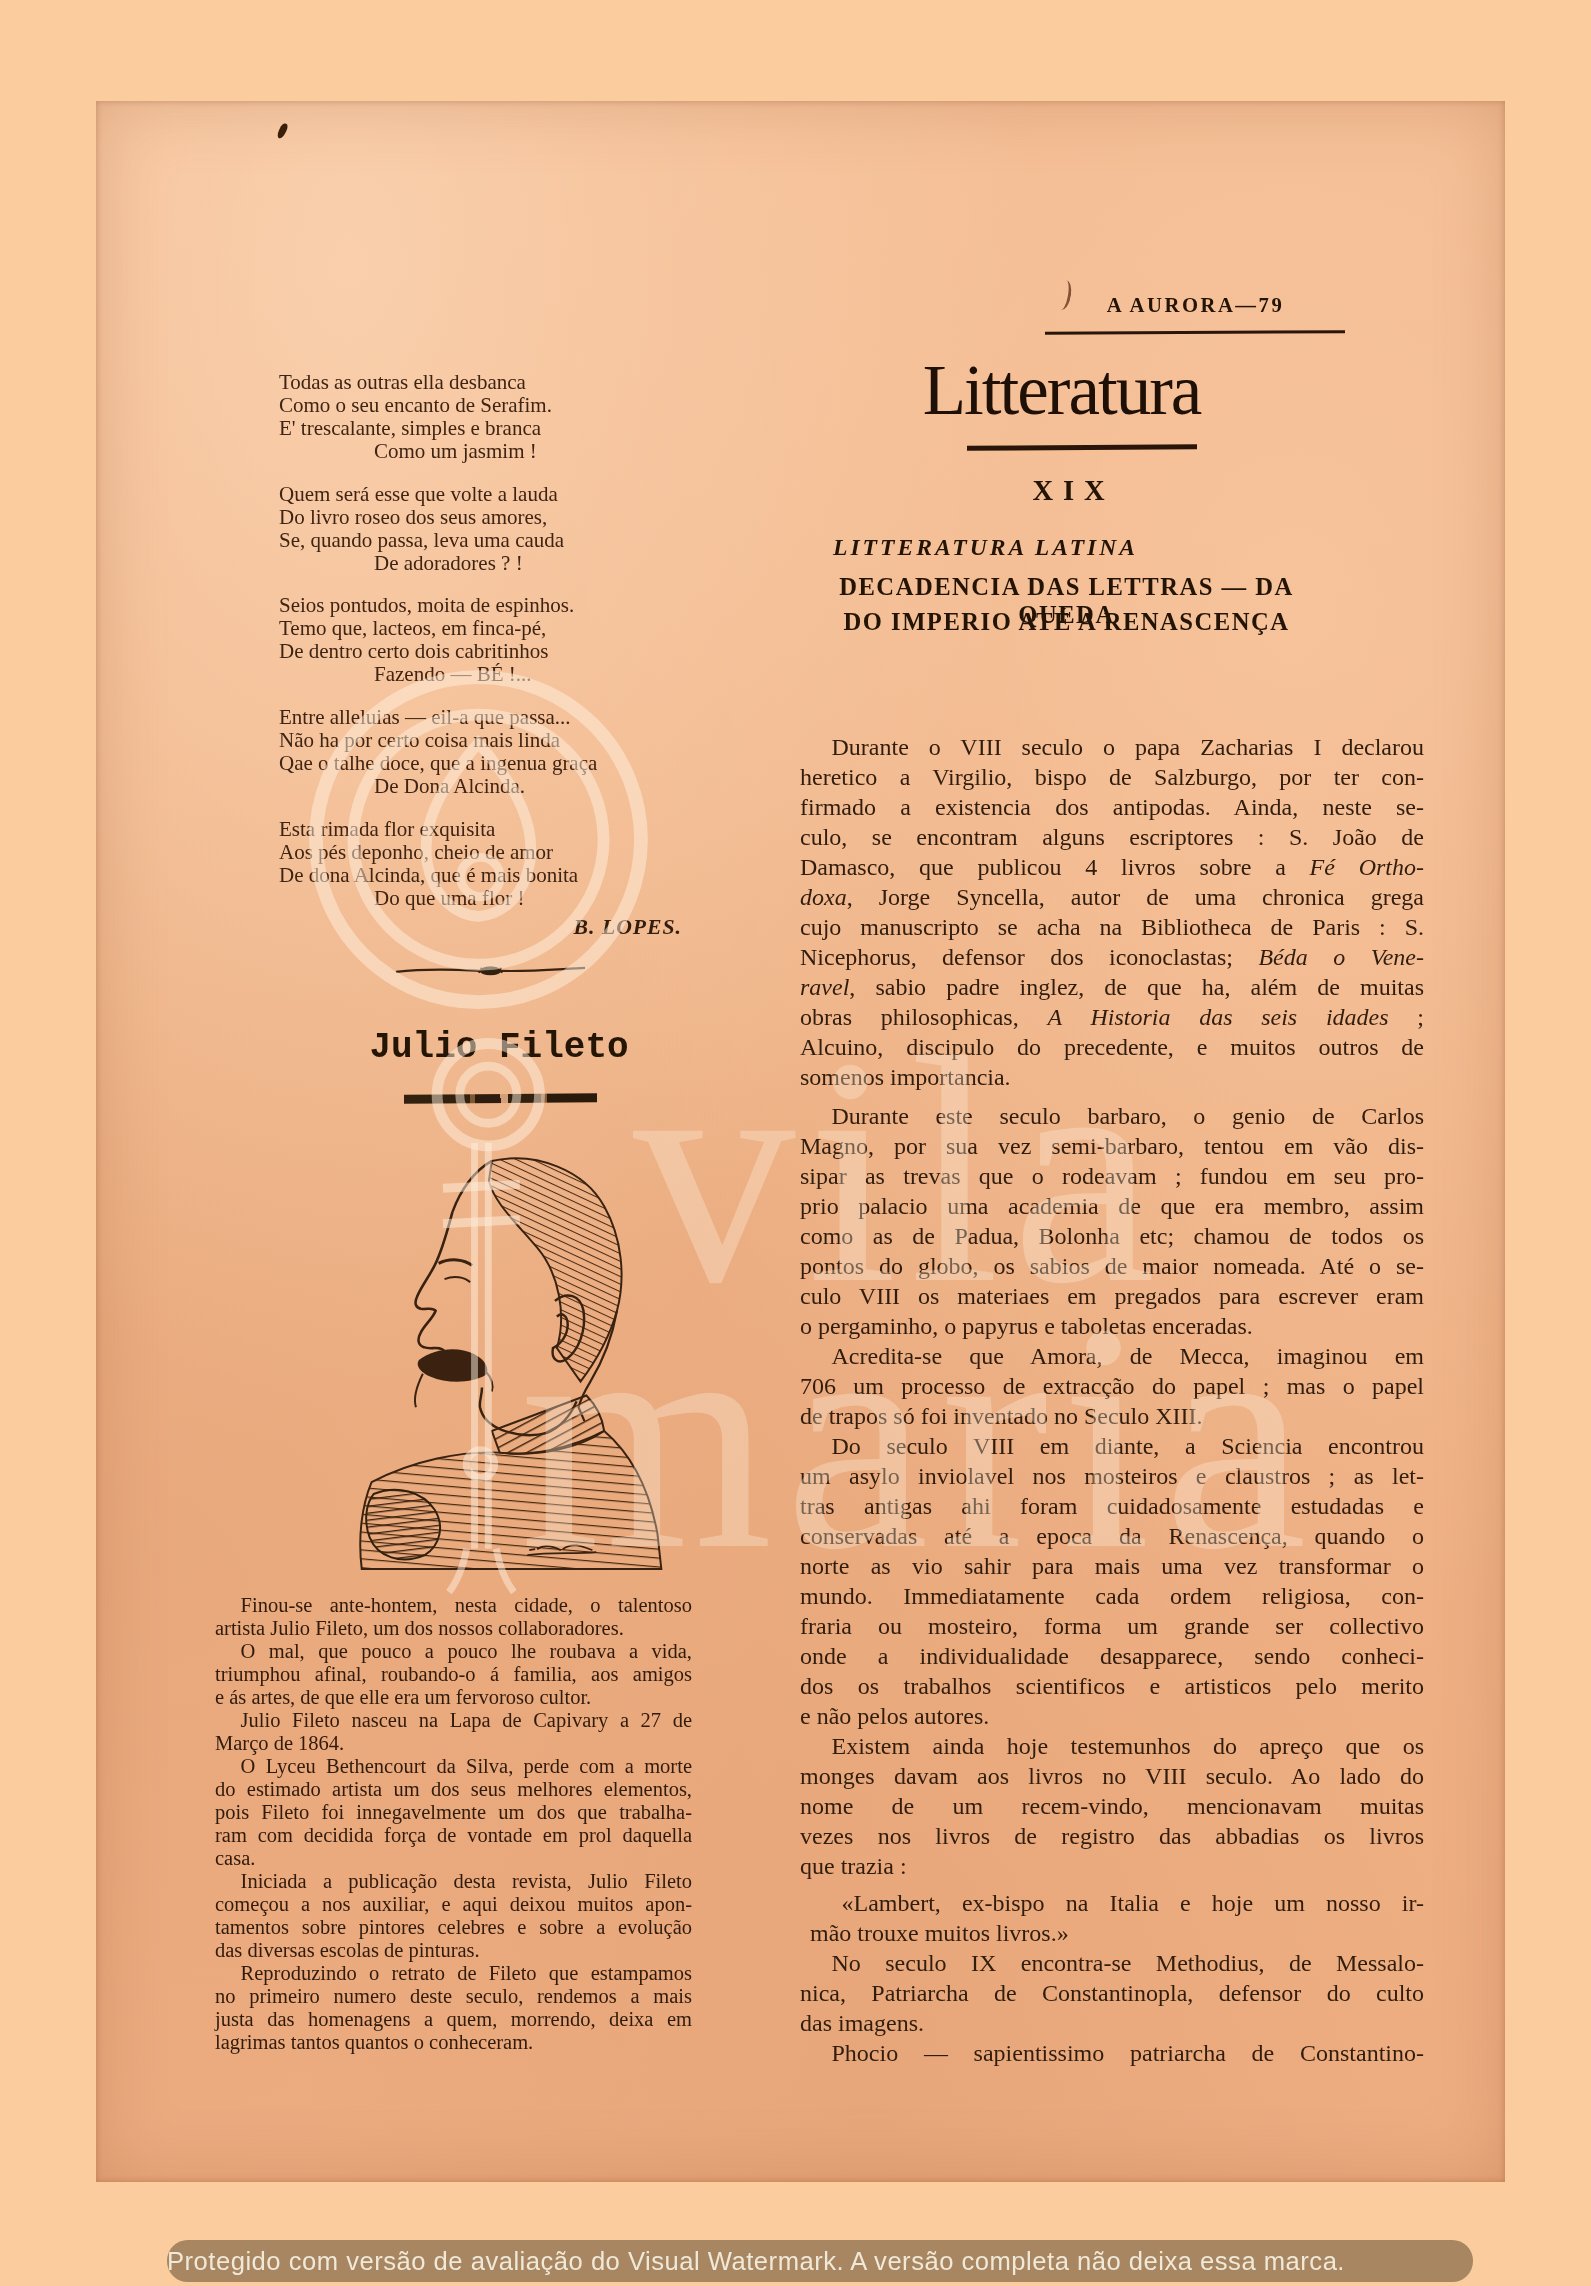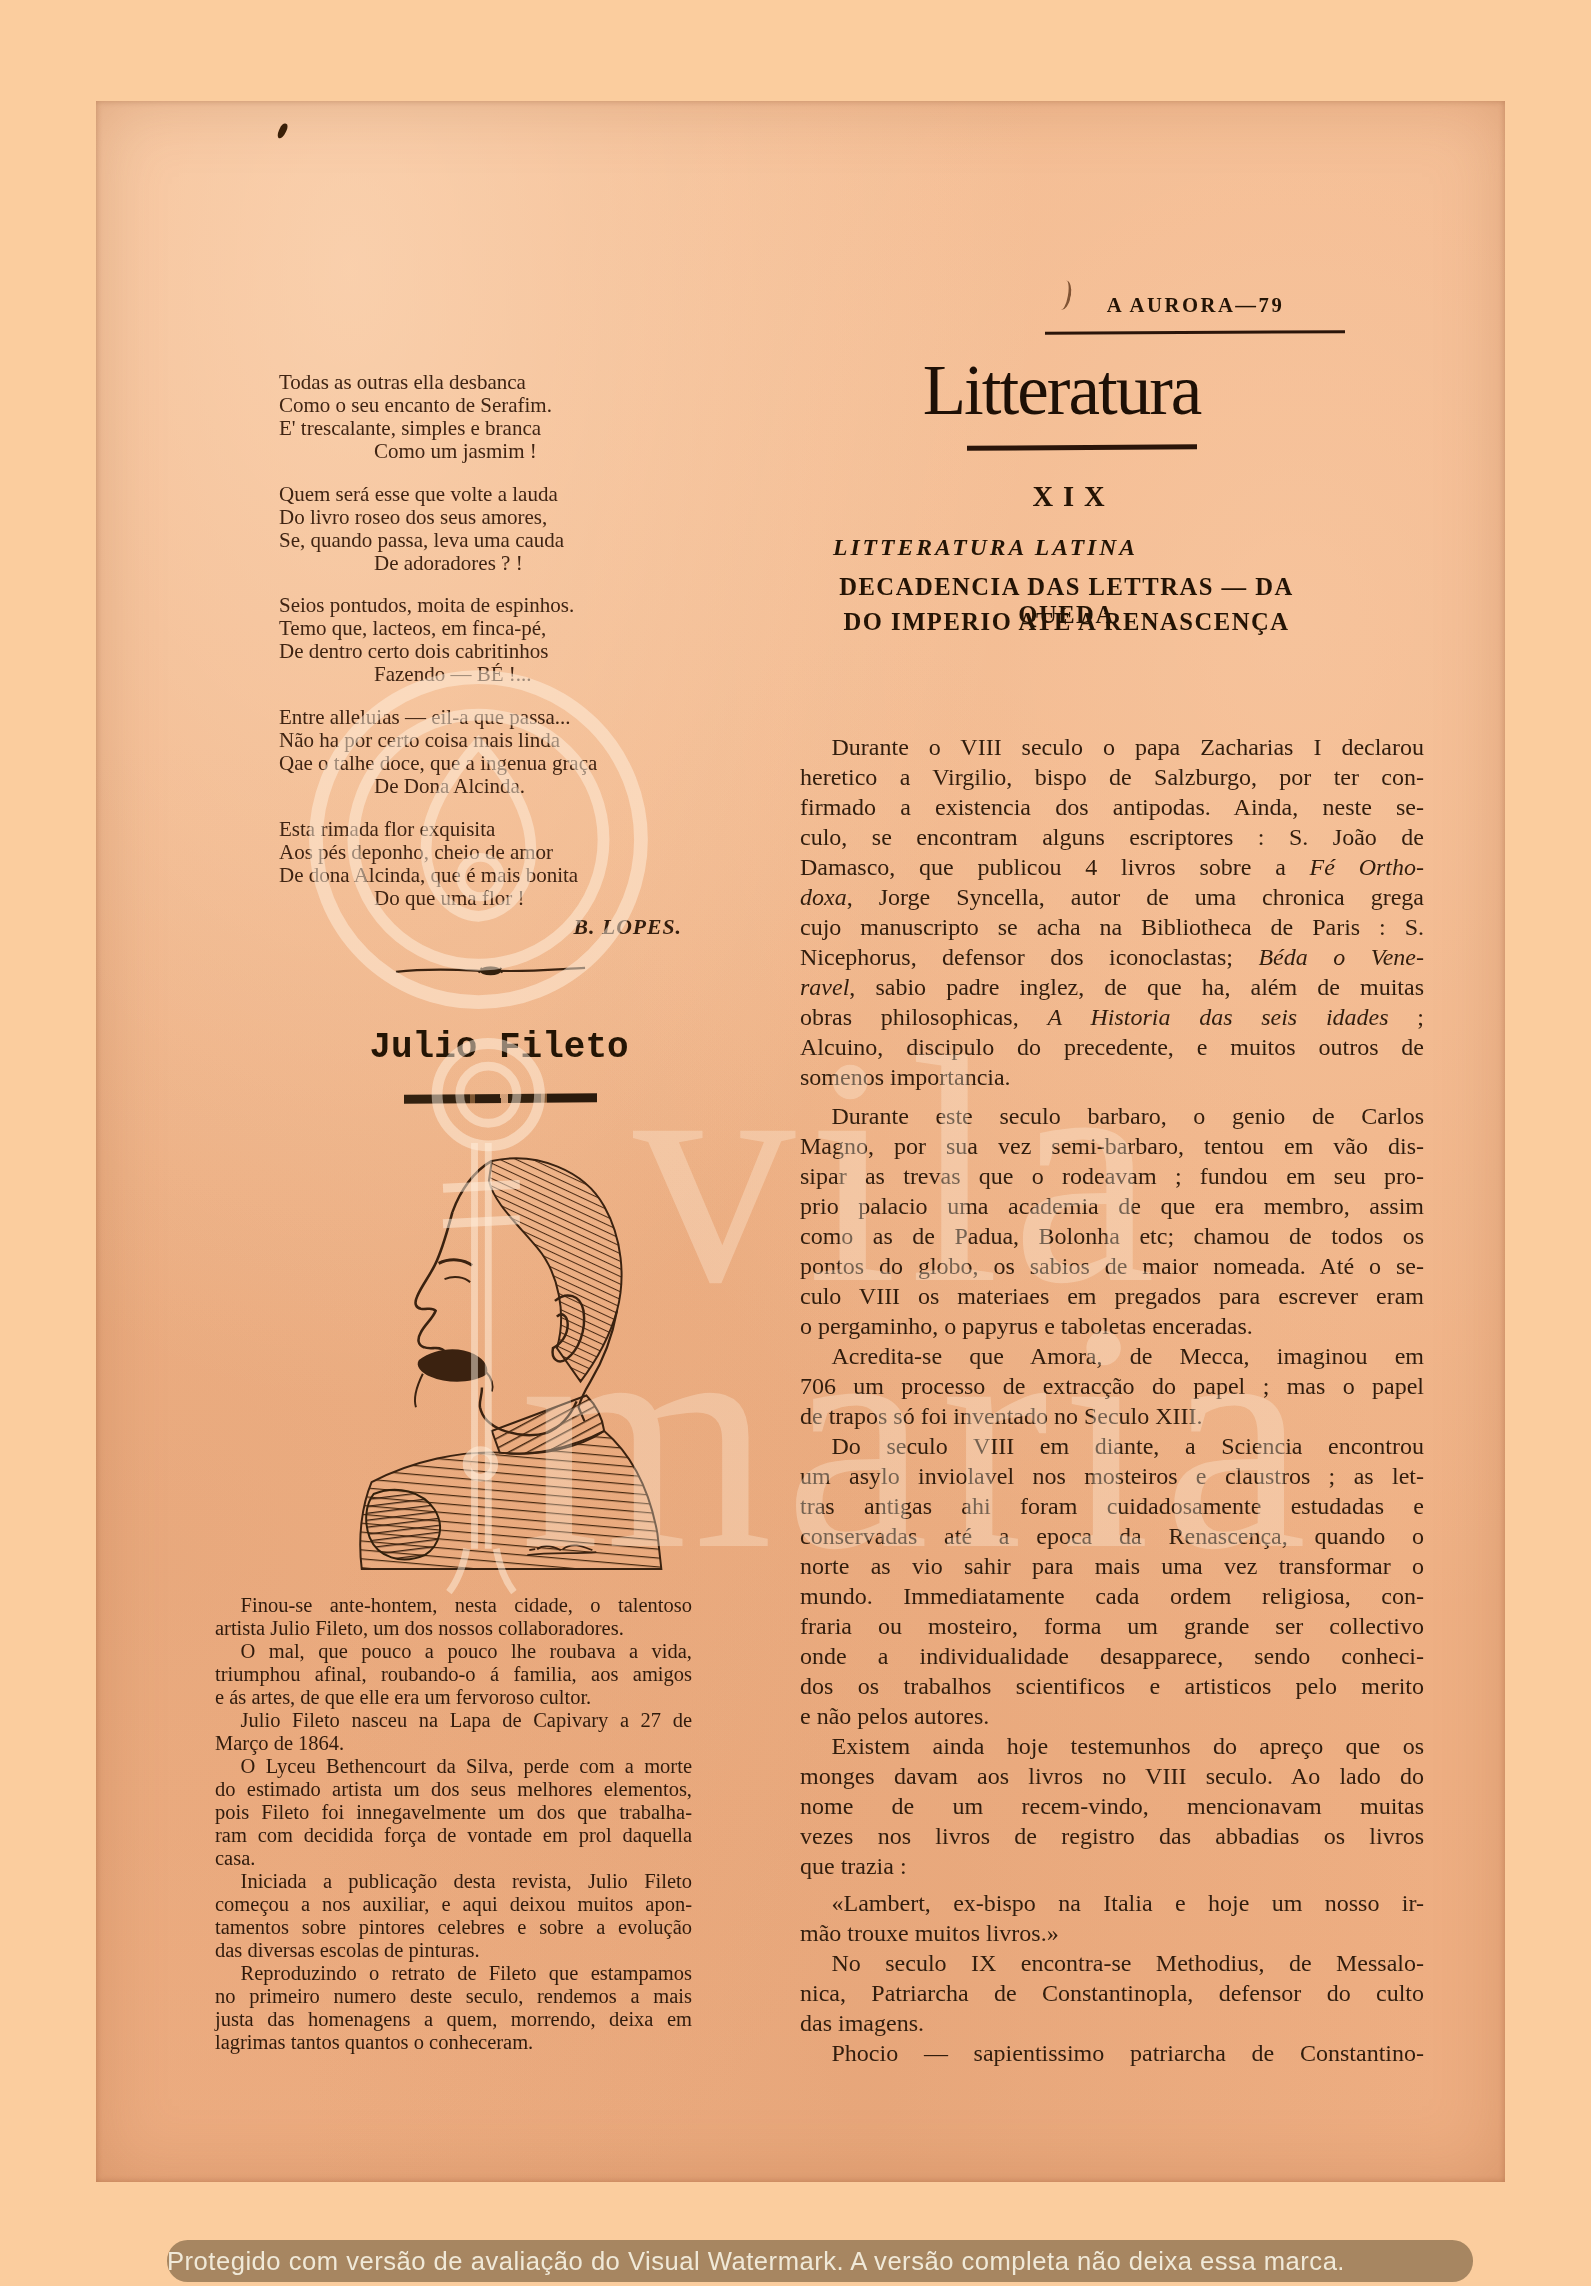--- a/index.html
+++ b/index.html
@@ -40,31 +40,31 @@
         font-size:20.5px;line-height:23px;}
   #obituary .line.first{text-indent:25.6px;}
   
   #masthead{left:853px;top:193px;width:493px;text-align:center;color:#241405;
         font-size:20.7px;font-weight:bold;letter-spacing:2.5px;}
   #masthead-rule{left:949px;top:230px;width:300px;height:3px;background:#2a150a;transform:rotate(-.3deg);}
   #main-title{left:719px;top:248px;width:493px;text-align:center;color:#1e1006;
         font-family:Liberation Serif, serif;font-size:71px;line-height:83px;letter-spacing:-2px;}
   #title-rule{left:871px;top:344px;width:230px;height:4.9px;background:#2a150a;transform:rotate(-.4deg);}
   #chapter{left:731px;top:374px;width:493px;text-align:center;color:#241405;
-        font-size:28.6px;font-weight:600;letter-spacing:9.9px;margin-top:6px;}
+        font-size:28.6px;font-weight:600;letter-spacing:9.9px;}
   #subtitle-latina{left:737px;top:433px;width:493px;text-align:left;color:#241405;
         font-size:23.6px;font-weight:bold;font-style:italic;letter-spacing:3px;}
   #subtitle-dec1{left:724px;top:472px;width:493px;text-align:center;color:#241405;
         font-size:24.6px;font-weight:600;letter-spacing:1.5px;}
   #subtitle-dec2{left:724px;top:507px;width:493px;text-align:center;color:#241405;
         font-size:24.6px;font-weight:600;letter-spacing:1.5px;}
   #article{left:704px;top:631px;width:624px;color:#311d0d;
         font-size:24px;line-height:30px;}
   #article .para:nth-of-type(2){margin-top:8.9px;}
-  #article .para:nth-of-type(6){margin-top:6.9px;}
+  #article .para:nth-of-type(6){margin-top:6.9px;margin-left:10px;}
   
   .wm{pointer-events:none;}
   #wm-rings{left:0;top:0;width:1409px;height:2081px;z-index:3;}
   .wm-letters{z-index:3;color:rgba(255,240,221,.33);font-family:"Liberation Serif", serif;
         font-size:325px;line-height:296px;letter-spacing:11.8px;}
   #wm-row1{left:537px;top:921px;}
   #wm-row2{left:424px;top:1187px;}
   #wm-bar{position:absolute;left:167px;top:2240px;width:1306px;height:42px;z-index:9;
         background:rgba(148,118,83,.82);border-radius:20.7px;display:flex;align-items:center;
         color:#f0e9d8;font-family:"Liberation Sans", sans-serif;font-size:25.6px;letter-spacing:0.5px;}

